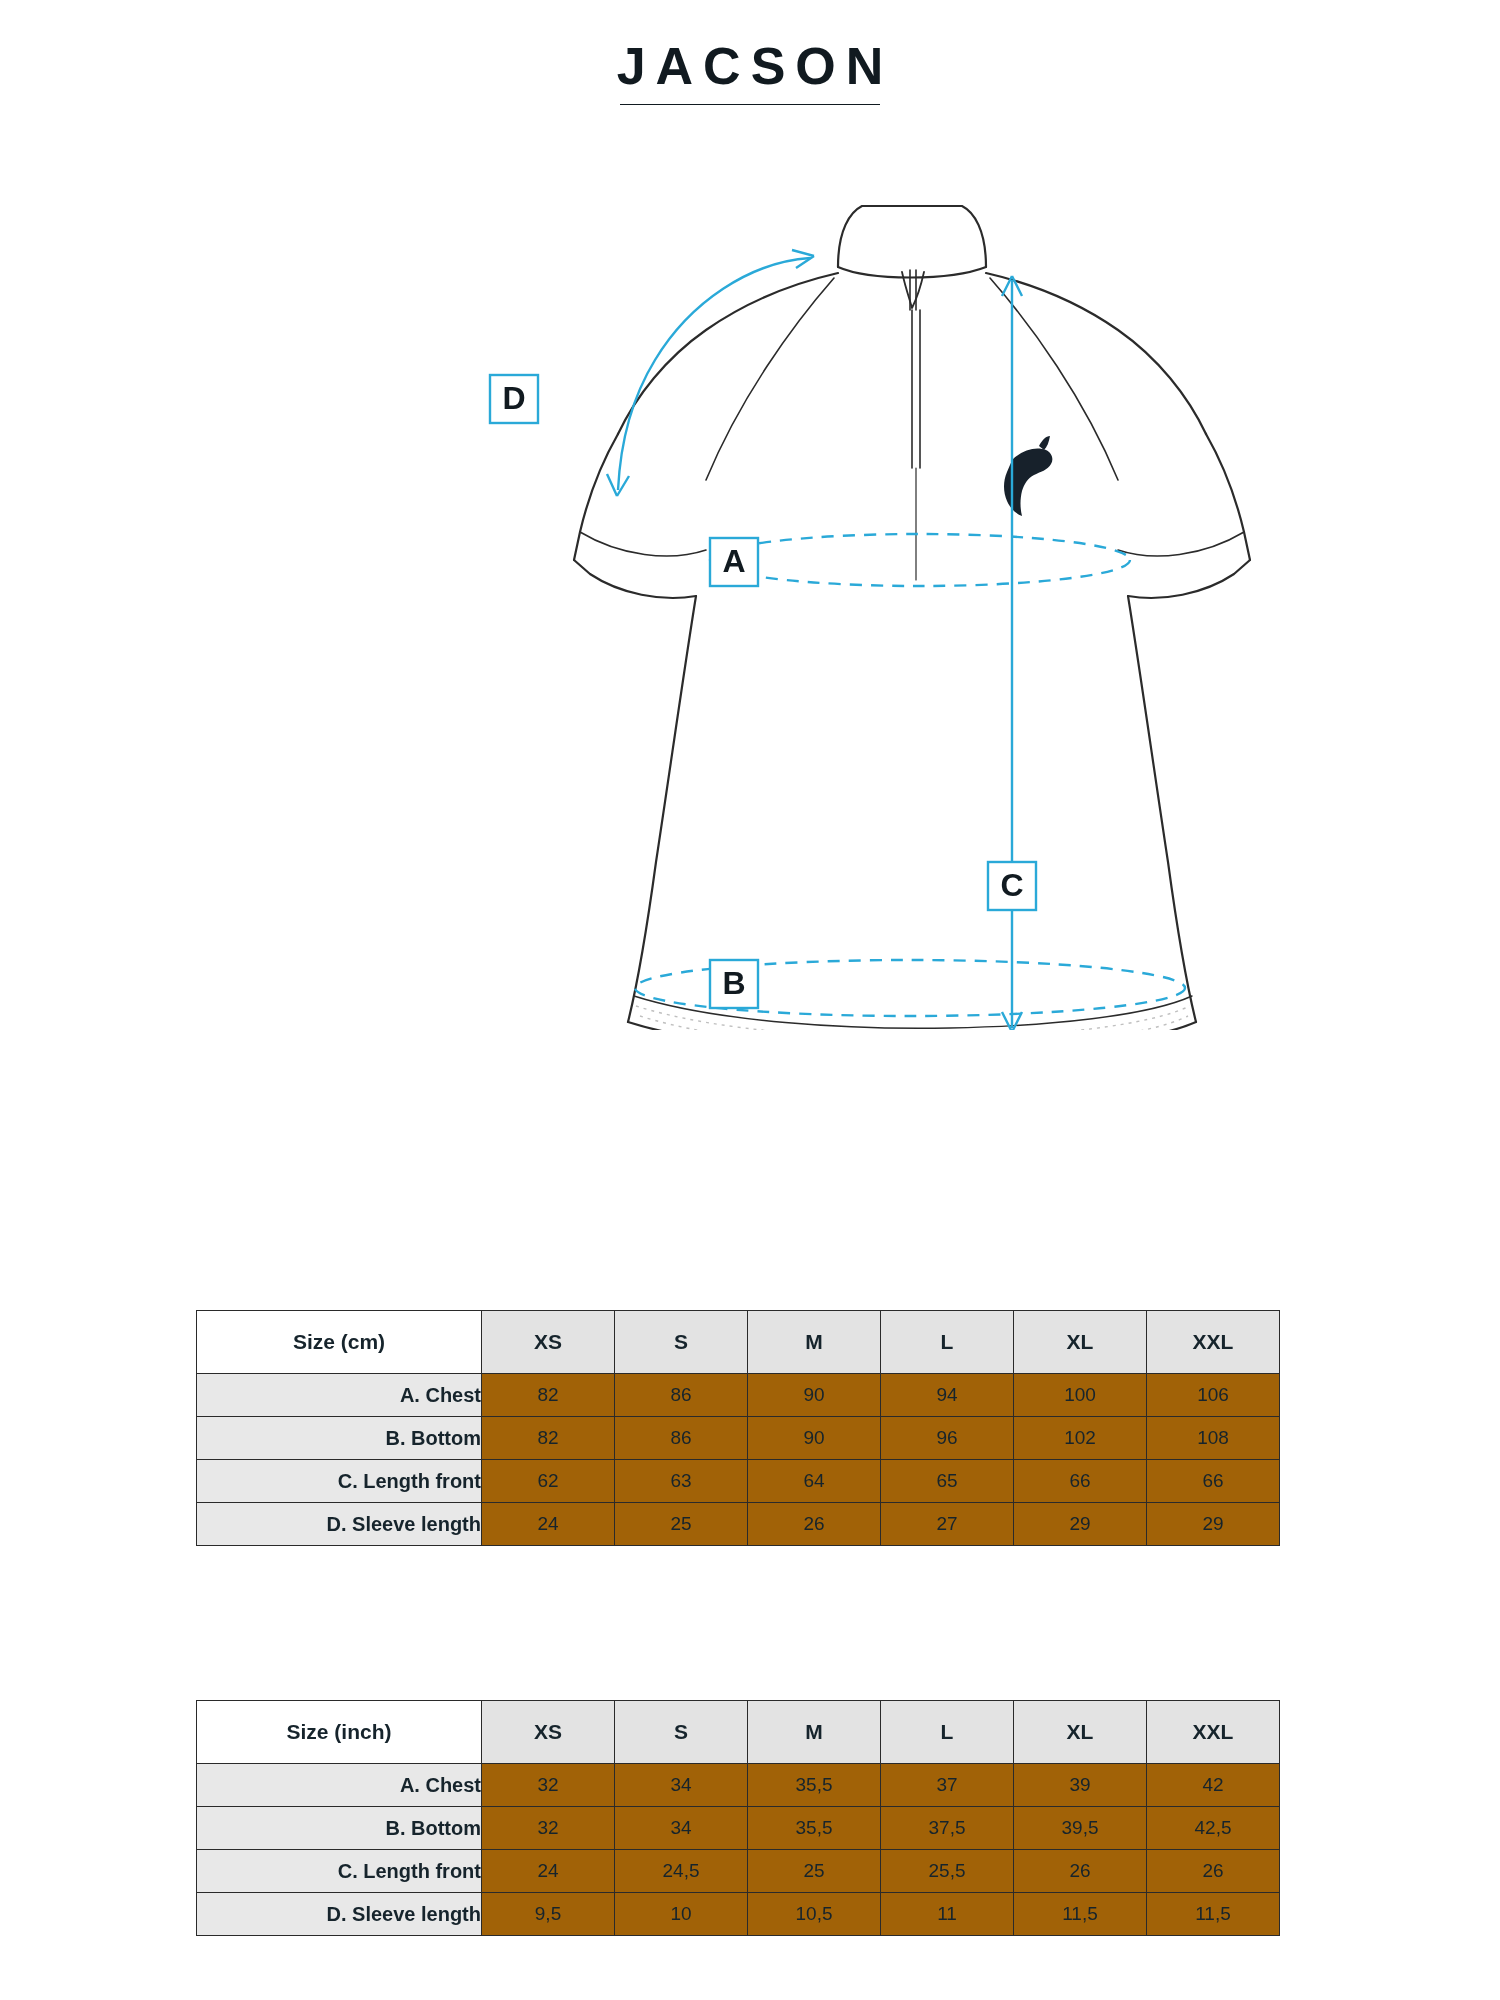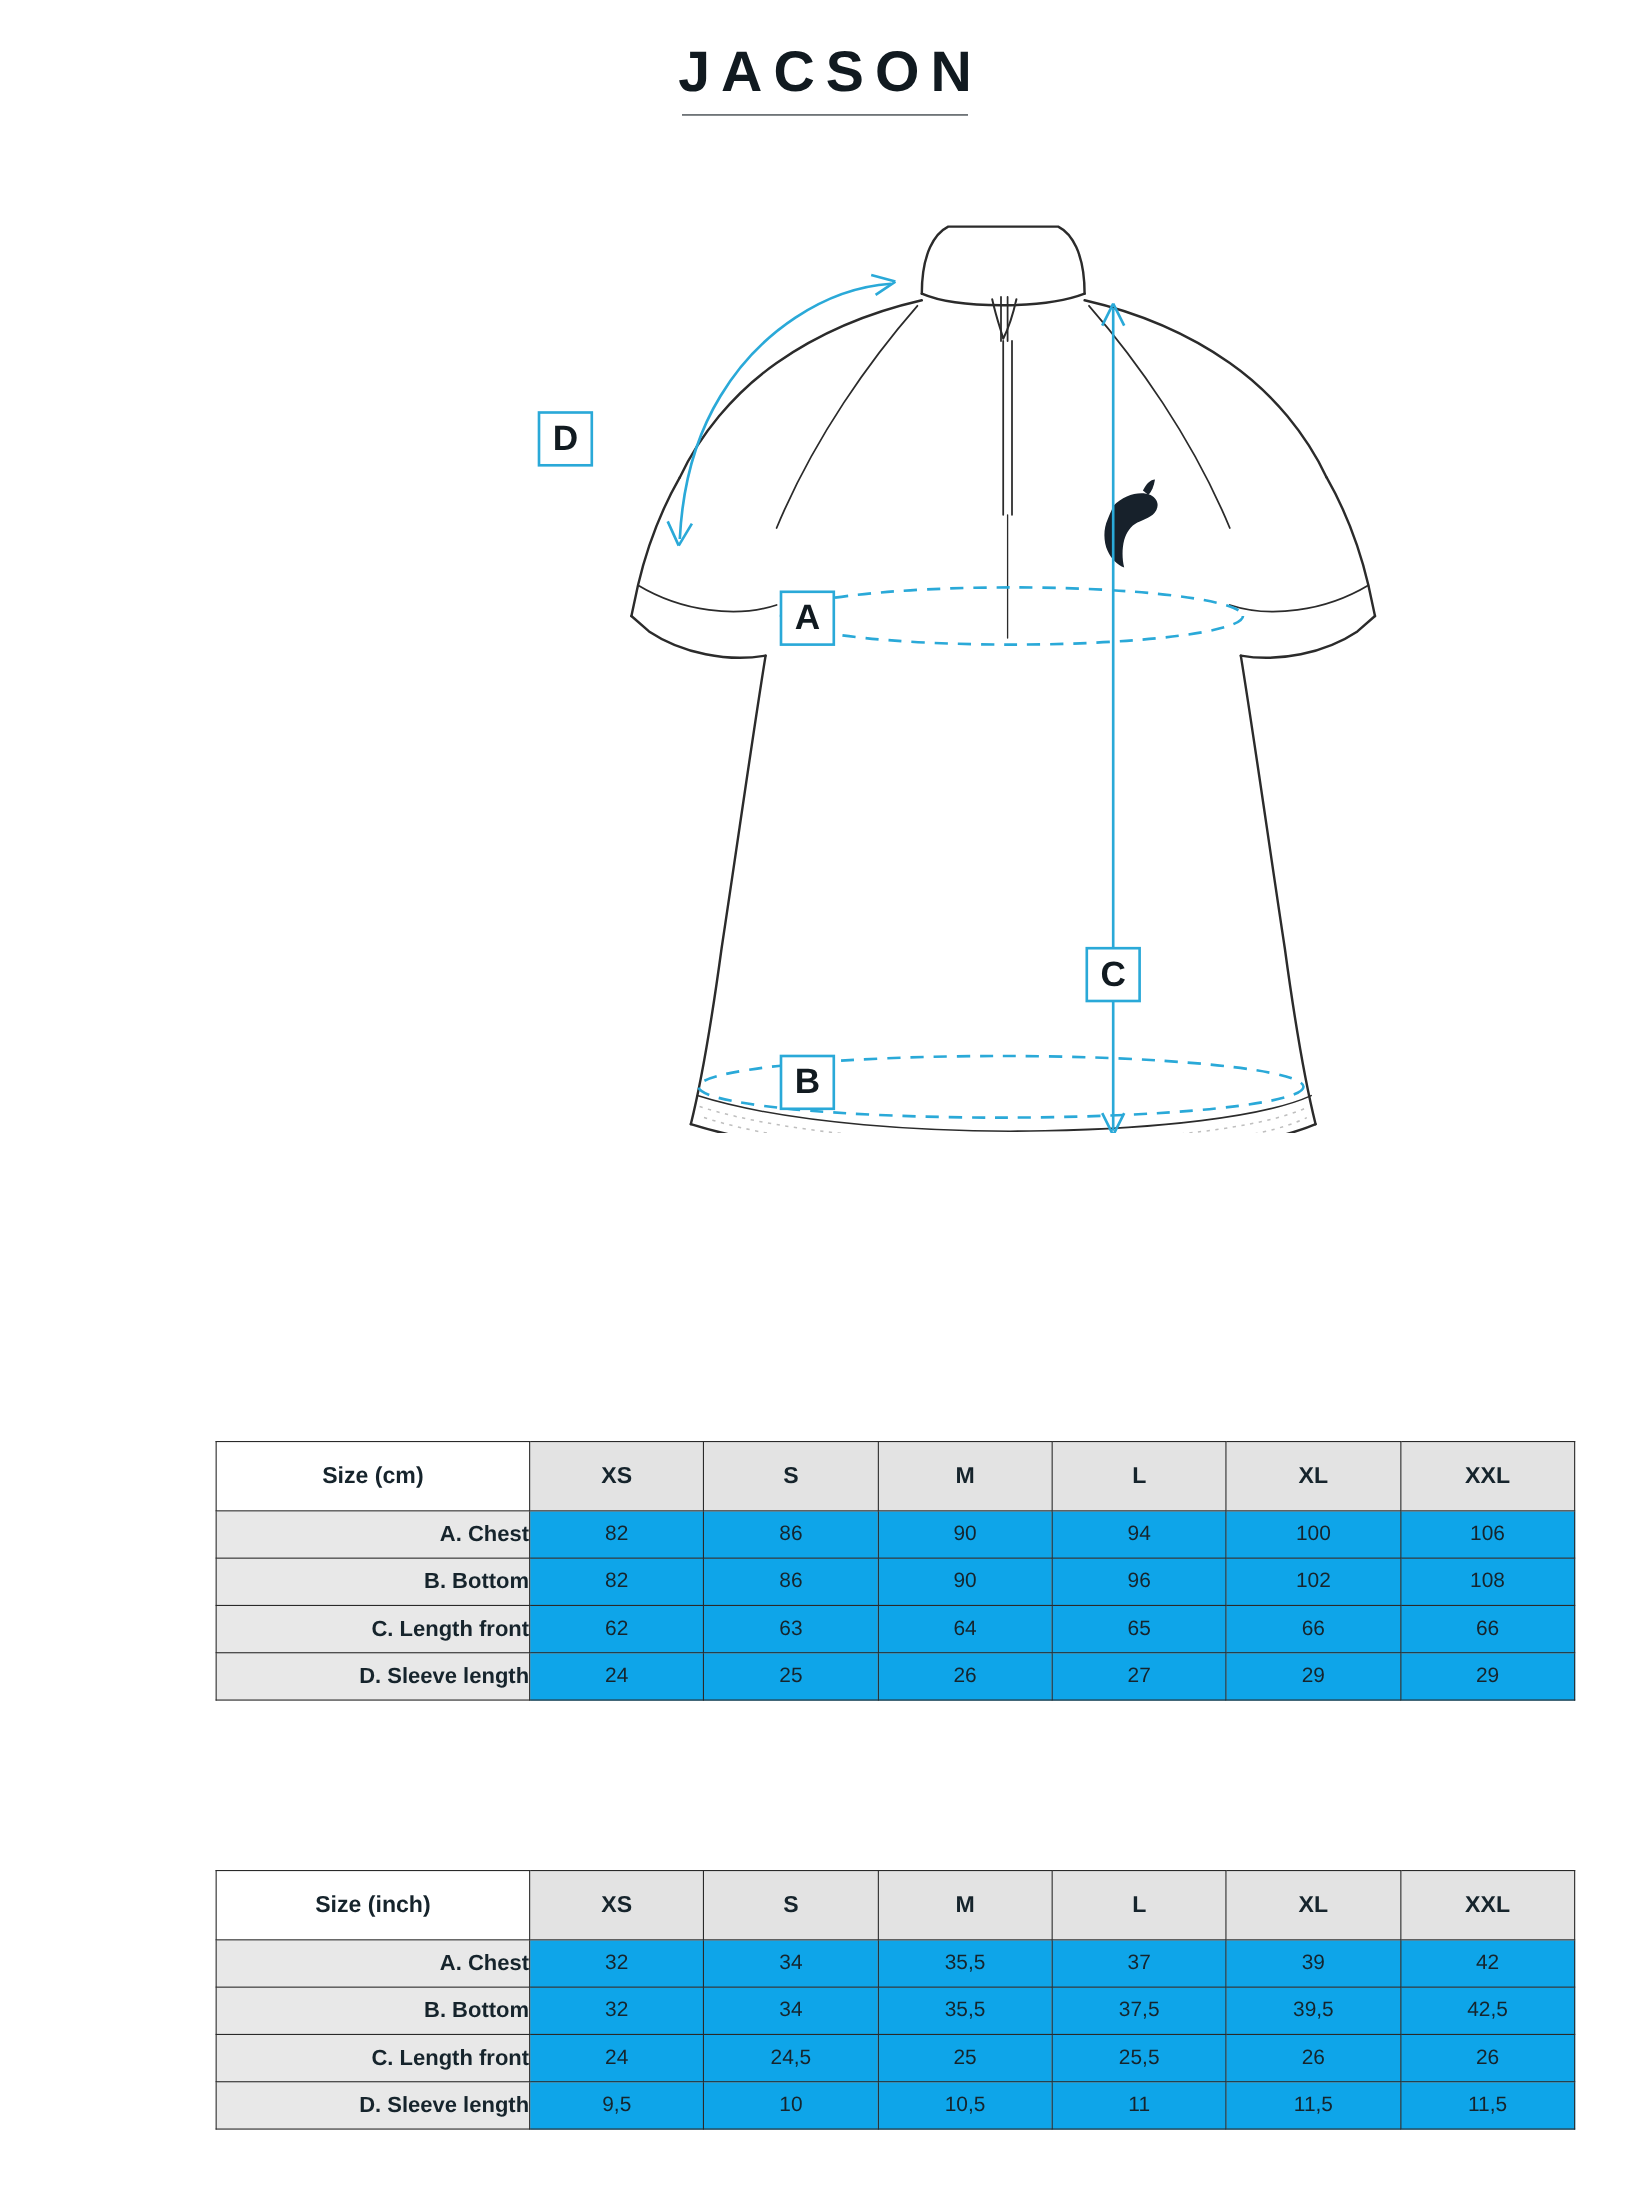--- a/index.html
+++ b/index.html
@@ -61,21 +61,21 @@
   .table-wrap {
     position: absolute;
     left: 196px;
     width: 1108px;
   }
   .table-wrap.cm { top: 1310px; }
   .table-wrap.inch { top: 1700px; }
 
   table.size-table {
     border-collapse: collapse;
-    width: 1236px;
+    width: 1084px;
     table-layout: fixed;
   }
   table.size-table td, table.size-table th {
     border: 1px solid #2a2a2a;
     height: 42px;
     text-align: center;
     font-size: 19px;
     font-weight: 700;
     color: #16242c;
     padding: 0;
@@ -90,21 +90,21 @@
     width: 284px;
   }
   table.size-table tbody td.rowlabel {
     background: #e8e8e8;
     text-align: right;
     padding-left: 14px;
     font-size: 20px;
     font-weight: 700;
   }
   table.size-table tbody td.val {
-    background: #0ea5e9;
+    background: #a16207;
     font-weight: 400;
     font-size: 19px;
   }
 </style>
 </head>
 <body>
 
 <div class="brand">
   <div class="brand-name">JACSON</div>
   <div class="brand-rule"></div>

